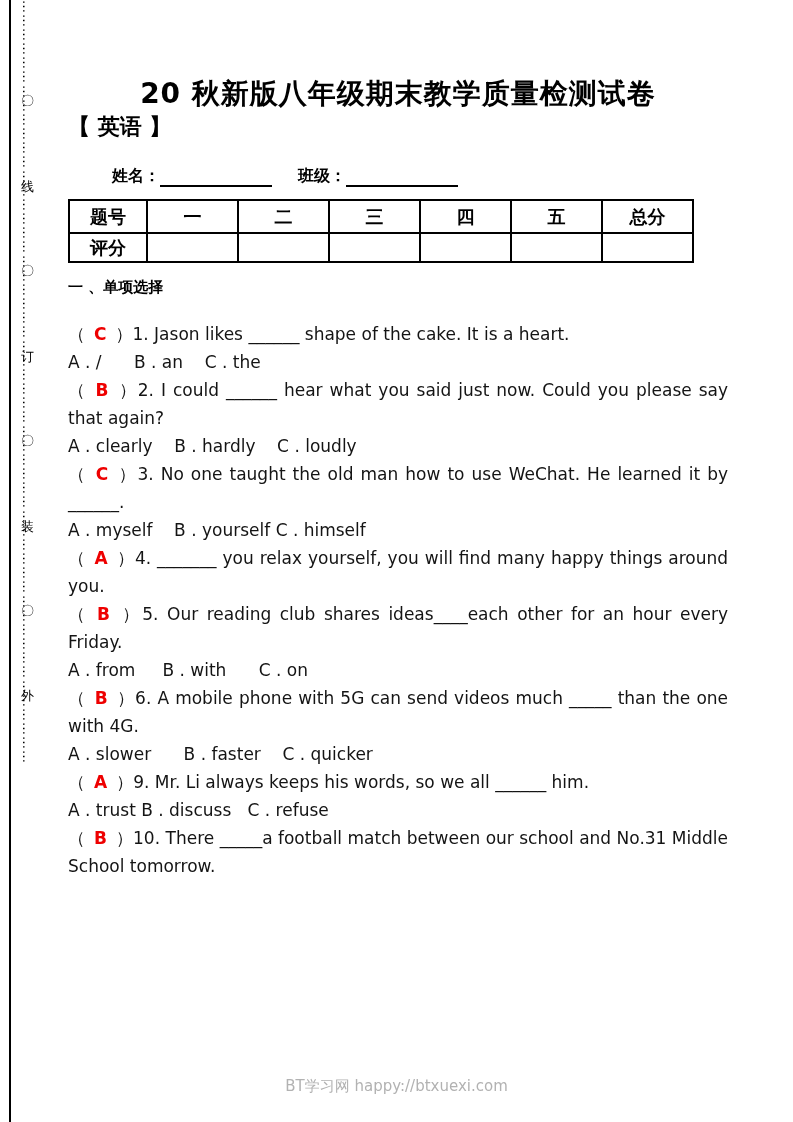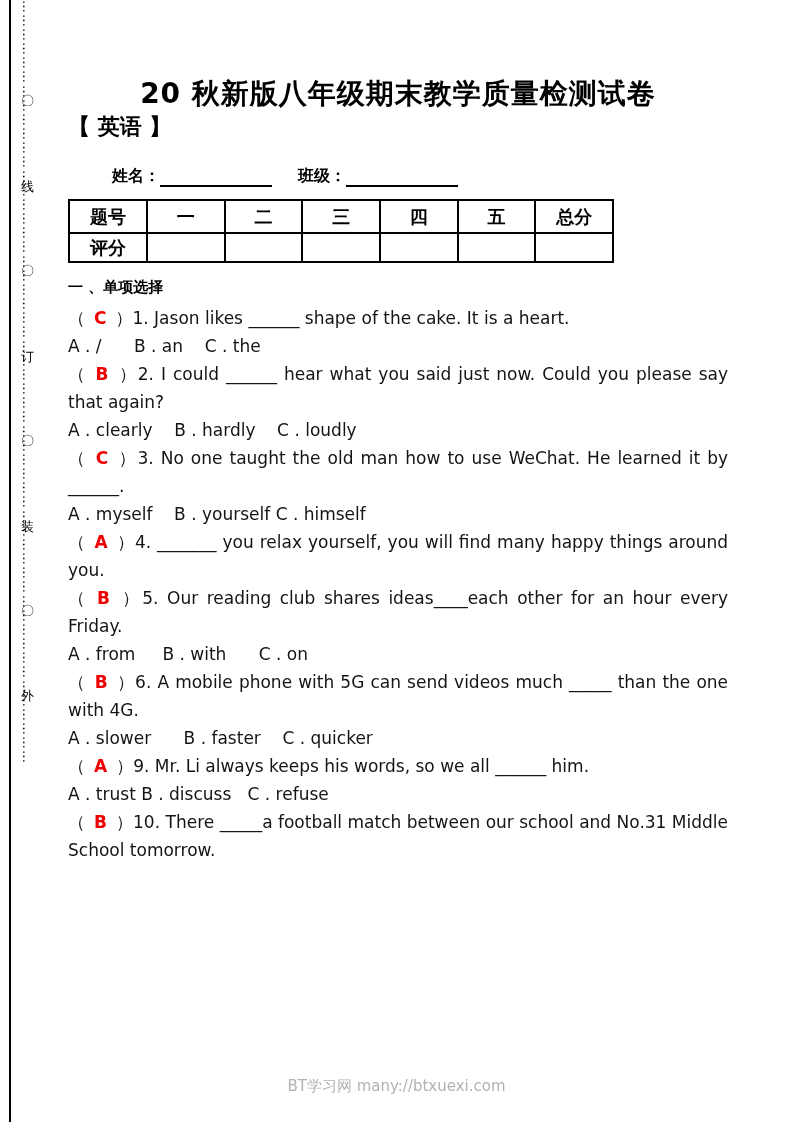--- a/index.html
+++ b/index.html
@@ -72,21 +72,21 @@
   }
   .info-group { display: flex; align-items: flex-end; margin-right: 26px; }
   .blank {
     display: inline-block;
     width: 112px;
     height: 20px;
     border-bottom: 2px solid #000;
   }
 
   table.score-table {
-    width: 546px;
+    width: 626px;
     margin-top: 12px;
     border-collapse: collapse;
     table-layout: fixed;
   }
   table.score-table td {
     border: 2px solid #000;
     text-align: center;
     font-size: 18px;
     font-weight: bold;
     color: #000;
@@ -98,21 +98,21 @@
 
   .section-title {
     margin-top: 11px;
     font-size: 15px;
     line-height: 26px;
     font-weight: bold;
     color: #000;
   }
 
   .questions {
-    margin-top: 4px;
+    margin-top: 20px;
     font-size: 17px;
     line-height: 28px;
     color: #141414;
   }
   .q-stem {
     text-align: justify;
     white-space: pre-wrap;
   }
   .q-opts {
     white-space: pre-wrap;
@@ -222,15 +222,15 @@
   </div>
 
   <div class="question">
     <div class="q-stem"><span class="paren">（</span><span class="ans">B</span><span class="paren">）</span><span class="stem-text">10. There _____a football match between our school and No.31 Middle School tomorrow.</span></div>
 
   </div>
 </div>
 
   </div>
 
-  <div class="footer">BT学习网 many://btxuexi.com</div>
+  <div class="footer">BT学习网 happy://btxuexi.com</div>
 
 </div>
 
 </body></html>

